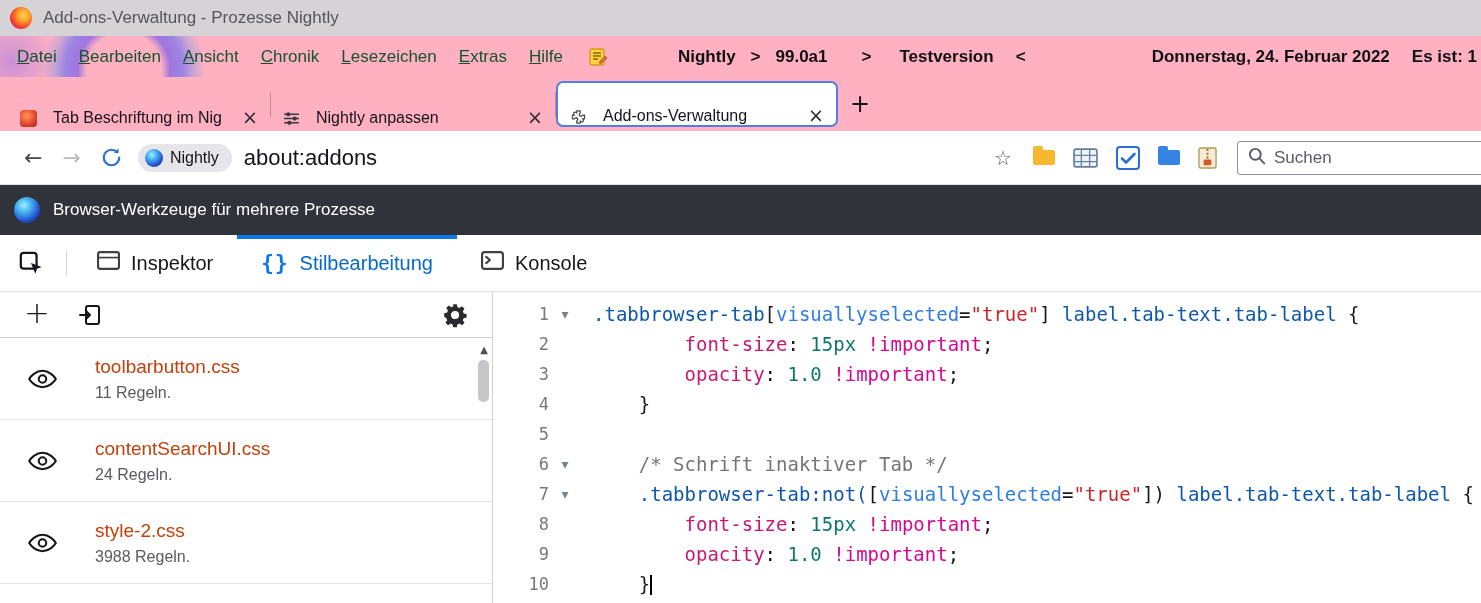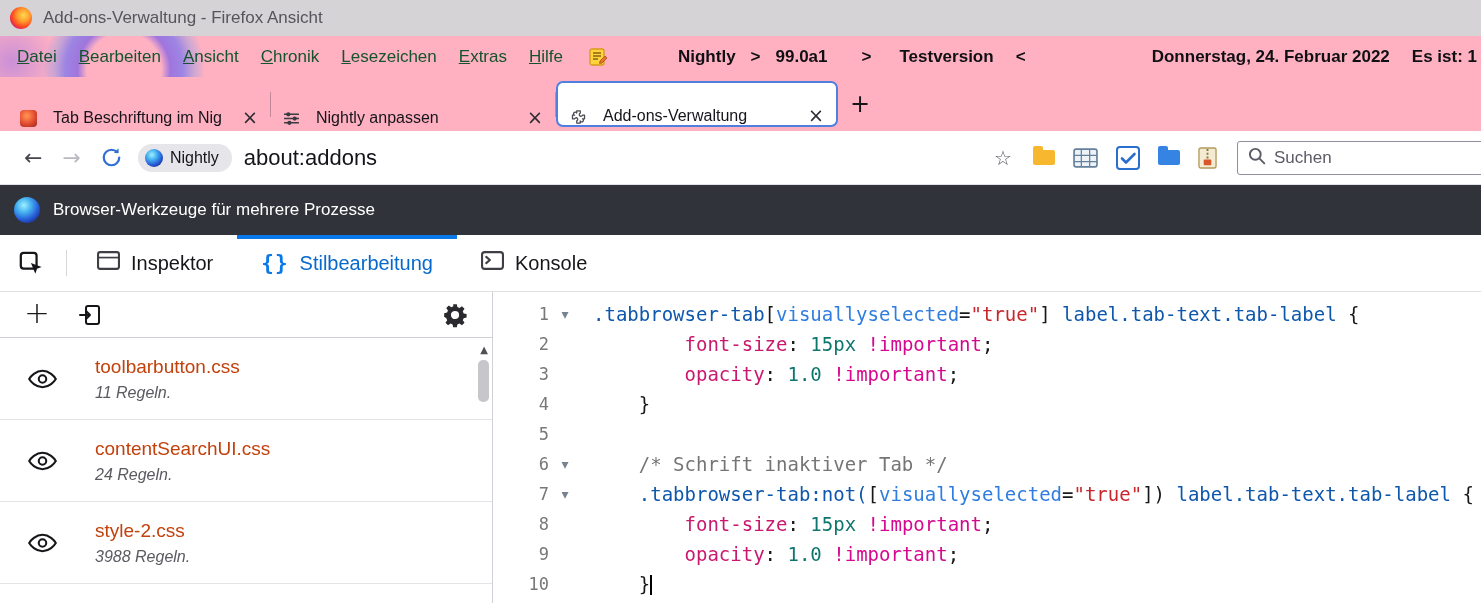--- a/index.html
+++ b/index.html
@@ -93,21 +93,21 @@
     padding:0 22px 0 24px;gap:28px;}
   .se-add{font-size:31px;font-weight:300;color:#1a1a1e;line-height:1;margin-top:-4px;
     background:none;border:none;font-family:"DejaVu Sans",sans-serif;}
   .se-import{display:inline-flex;background:none;border:none;}
   .se-gear{margin-left:auto;display:inline-flex;background:none;border:none;margin-right:2px;}
   .se-list{position:relative;flex:1;overflow:hidden;}
   .se-row{height:82px;border-bottom:1px solid #e4e4e8;display:flex;align-items:center;padding-left:28px;}
   .se-eye{width:32px;display:inline-flex;background:none;border:none;}
   .se-meta{margin-left:35px;}
   .se-name{font-size:19px;color:#c2410c;}
-  .se-rules{font-size:16px;color:#5a5a60;margin-top:6px;font-style:italic;}
+  .se-rules{font-size:16px;color:#5a5a60;margin-top:6px;}
   .se-scroll-up{position:absolute;top:6px;right:4px;font-size:10px;color:#505055;background:none;border:none;
     font-family:"DejaVu Sans",sans-serif;}
   .se-thumb{position:absolute;top:22px;right:3px;width:11px;height:42px;border-radius:5px;background:#c6c6cb;}
 
   
   .se-edit{flex:1;display:flex;padding-top:7px;overflow:hidden;background:#fff;
     font-family:"DejaVu Sans Mono",monospace;}
   .gutter{width:92px;flex:none;}
   .g-row{height:30px;display:flex;align-items:center;}
   .g-num{width:56px;text-align:right;font-size:17px;color:#787878;}
@@ -124,21 +124,21 @@
   .tok-pln{color:#18181a}
   .caret{display:inline-block;width:2px;height:20px;background:#000;vertical-align:-4px;}
 </style>
 </head>
 <body>
 
 <div class="screen">
 
   <div class="titlebar">
     <span class="fx-logo"></span>
-    <span class="title-text">Add-ons-Verwaltung - Firefox Ansicht</span>
+    <span class="title-text">Add-ons-Verwaltung - Prozesse Nightly</span>
   </div>
 
   <div class="menubar">
     <span class="menu-item">Datei</span>
     <span class="menu-item">Bearbeiten</span>
     <span class="menu-item">Ansicht</span>
     <span class="menu-item">Chronik</span>
     <span class="menu-item">Lesezeichen</span>
     <span class="menu-item">Extras</span>
     <span class="menu-item">Hilfe</span>

